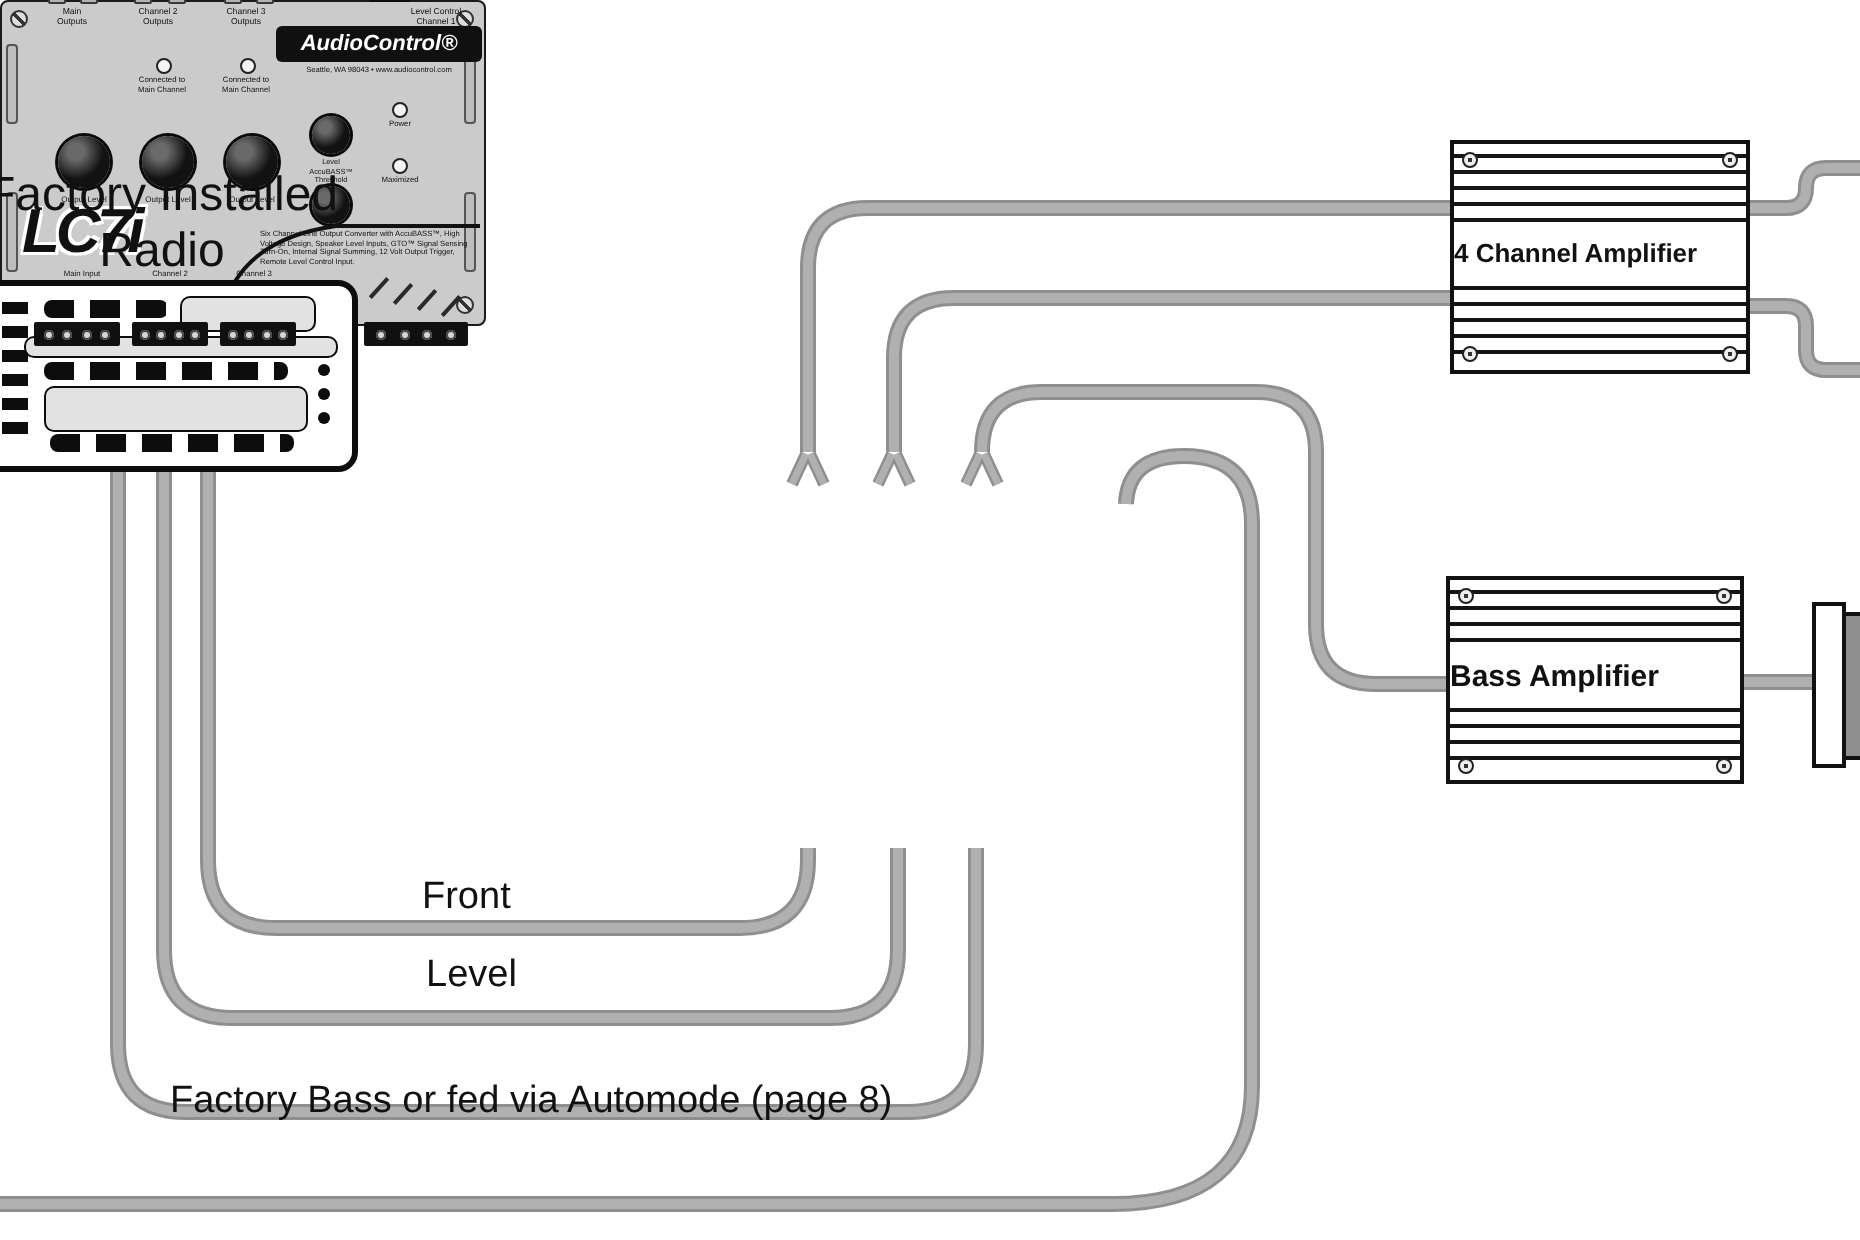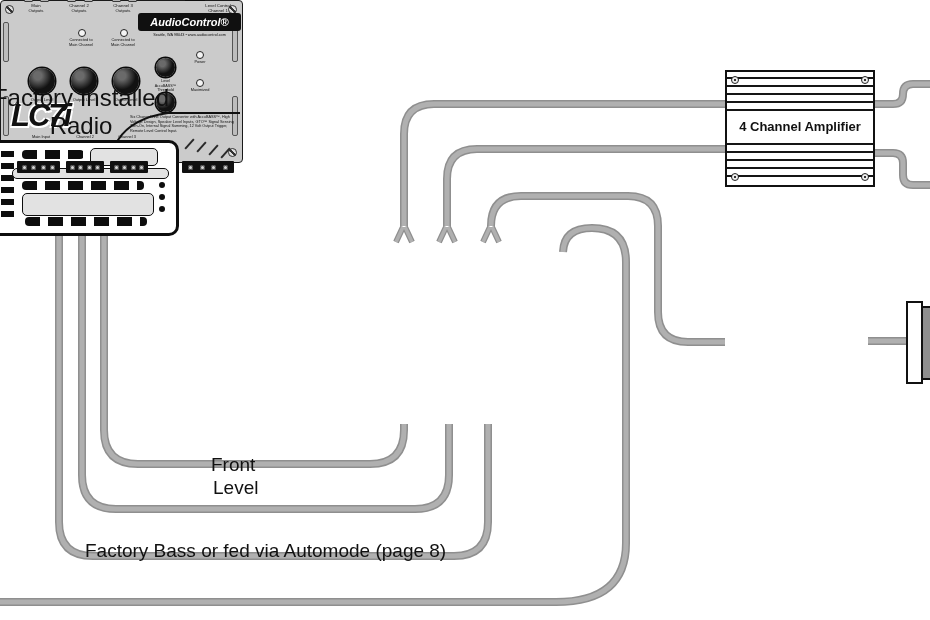--- a/index.html
+++ b/index.html
@@ -37,21 +37,21 @@
   .diagmark{position:absolute;width:13px;height:2px;background:#2a2a2a;transform:rotate(-48deg);}
   #lcbrand{position:absolute;left:138px;top:13px;width:103px;height:18px;background:#101010;border-radius:3px;color:#fff;
            font-weight:bold;font-style:italic;font-size:11px;display:flex;align-items:center;justify-content:center;letter-spacing:0;}
   #lclogo{position:absolute;left:11px;top:98px;font-size:31px;font-style:italic;font-weight:900;letter-spacing:-2px;color:#111;
           text-shadow:-1.5px -1.5px 0 #fff,1.5px -1.5px 0 #fff,-1.5px 1.5px 0 #fff,1.5px 1.5px 0 #fff;}
   #lcconn{position:absolute;left:185px;top:-9px;width:20px;height:10px;background:#0d0d0d;}
 
   
   .amp{position:absolute;background:#fff;border:2px solid #111;z-index:2;}
   .fins{position:absolute;left:0;right:0;background:repeating-linear-gradient(180deg,#151515 0 1.8px,transparent 1.8px 8px);}
-  .amplabel{position:absolute;left:0;right:0;text-align:center;font-weight:bold;}
+  .amplabel{position:absolute;left:0;right:0;text-align:left;font-weight:bold;}
   .ascrew{position:absolute;width:6px;height:6px;border-radius:50%;background:radial-gradient(circle,#333 0 25%,#eee 30%);border:1px solid #222;}
 
   
   #spk-box{left:916px;top:306px;width:22px;height:70px;background:#8e8e8e;border:2px solid #111;z-index:2;}
   #spk-baffle{left:906px;top:301px;width:13px;height:79px;background:#fff;border:2px solid #111;z-index:3;}
 </style>
 </head>
 <body>
 
 <div id="canvas">
@@ -237,21 +237,30 @@
   <div class="amp" style="left:725px;top:70px;width:146px;height:113px;">
     <div class="fins" style="top:5px;height:37px;"></div>
     <div class="fins" style="top:71px;height:37px;"></div>
     <div class="amplabel" style="top:47px;font-size:13px;">4 Channel Amplifier</div>
     <span class="ascrew" style="left:4px;top:4px;"></span>
     <span class="ascrew" style="left:134px;top:4px;"></span>
     <span class="ascrew" style="left:4px;top:101px;"></span>
     <span class="ascrew" style="left:134px;top:101px;"></span>
   </div>
 
+  <div class="amp" style="left:723px;top:288px;width:145px;height:100px;">
+    <div class="fins" style="top:5px;height:30px;"></div>
+    <div class="fins" style="top:64px;height:30px;"></div>
+    <div class="amplabel" style="top:40px;font-size:15px;">Bass Amplifier</div>
+    <span class="ascrew" style="left:4px;top:4px;"></span>
+    <span class="ascrew" style="left:133px;top:4px;"></span>
+    <span class="ascrew" style="left:4px;top:89px;"></span>
+    <span class="ascrew" style="left:133px;top:89px;"></span>
+  </div>
 
   <div id="spk-box" class="abs"></div>
   <div id="spk-baffle" class="abs"></div>
 
-  <div class="abs wlabel" style="left:211px;top:438px;margin-top:16px;">Front</div>
+  <div class="abs wlabel" style="left:211px;top:438px;">Front</div>
   <div class="abs wlabel" style="left:213px;top:477px;">Level</div>
   <div class="abs wlabel" style="left:85px;top:521px;margin-top:19px;">Factory Bass or fed via Automode (page 8)</div>
 
 </div>
 
 </body></html>

